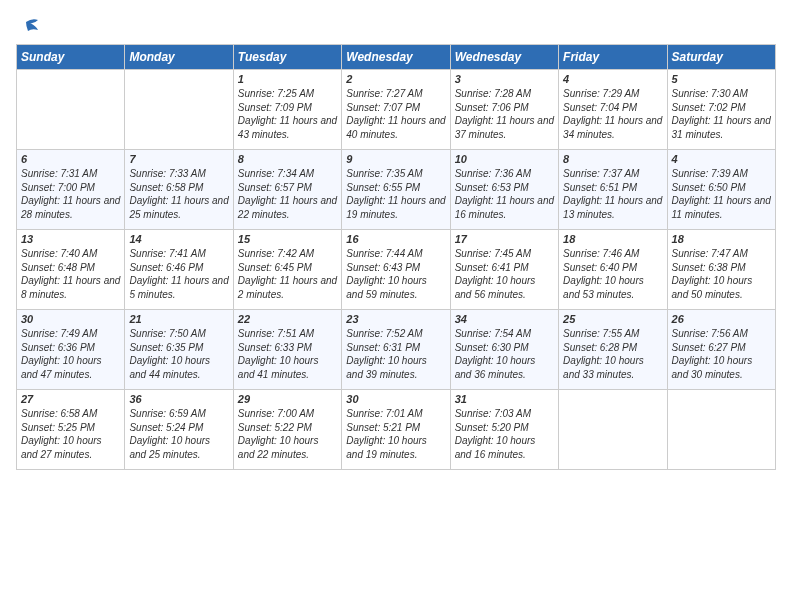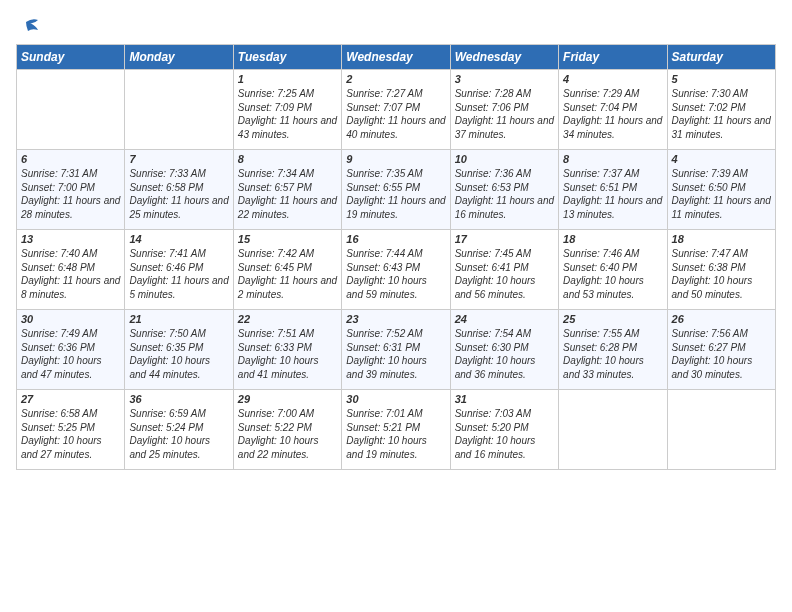--- a/index.html
+++ b/index.html
@@ -210,21 +210,21 @@
           </td>
           <td>
             <span class="day-num">22</span>
             <div class="day-info">Sunrise: 7:51 AM<br>Sunset: 6:33 PM<br>Daylight: 10 hours and 41 minutes.</div>
           </td>
           <td>
             <span class="day-num">23</span>
             <div class="day-info">Sunrise: 7:52 AM<br>Sunset: 6:31 PM<br>Daylight: 10 hours and 39 minutes.</div>
           </td>
           <td>
-            <span class="day-num">24</span>
+            <span class="day-num">34</span>
             <div class="day-info">Sunrise: 7:54 AM<br>Sunset: 6:30 PM<br>Daylight: 10 hours and 36 minutes.</div>
           </td>
           <td>
             <span class="day-num">25</span>
             <div class="day-info">Sunrise: 7:55 AM<br>Sunset: 6:28 PM<br>Daylight: 10 hours and 33 minutes.</div>
           </td>
           <td>
             <span class="day-num">26</span>
             <div class="day-info">Sunrise: 7:56 AM<br>Sunset: 6:27 PM<br>Daylight: 10 hours and 30 minutes.</div>
           </td>

